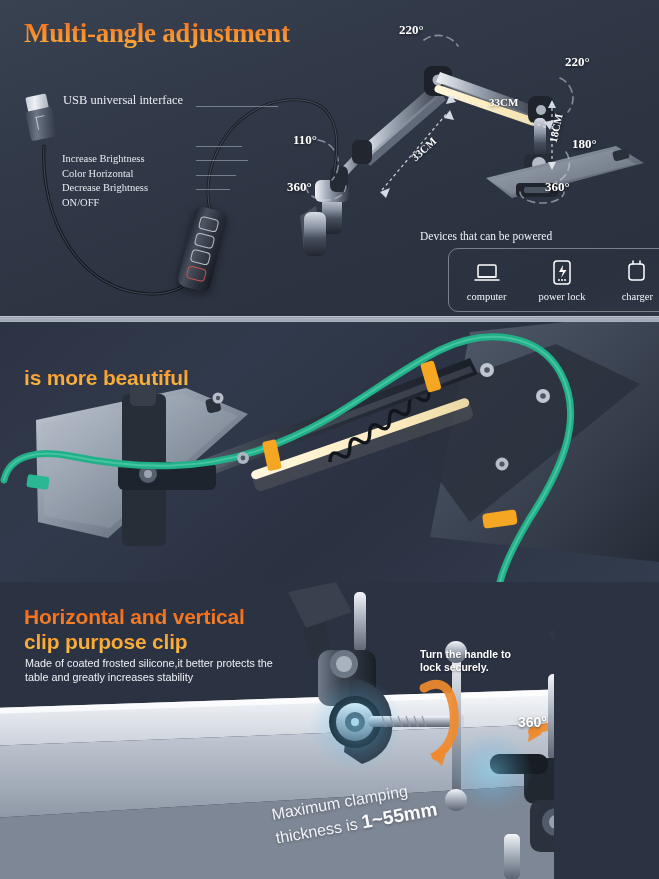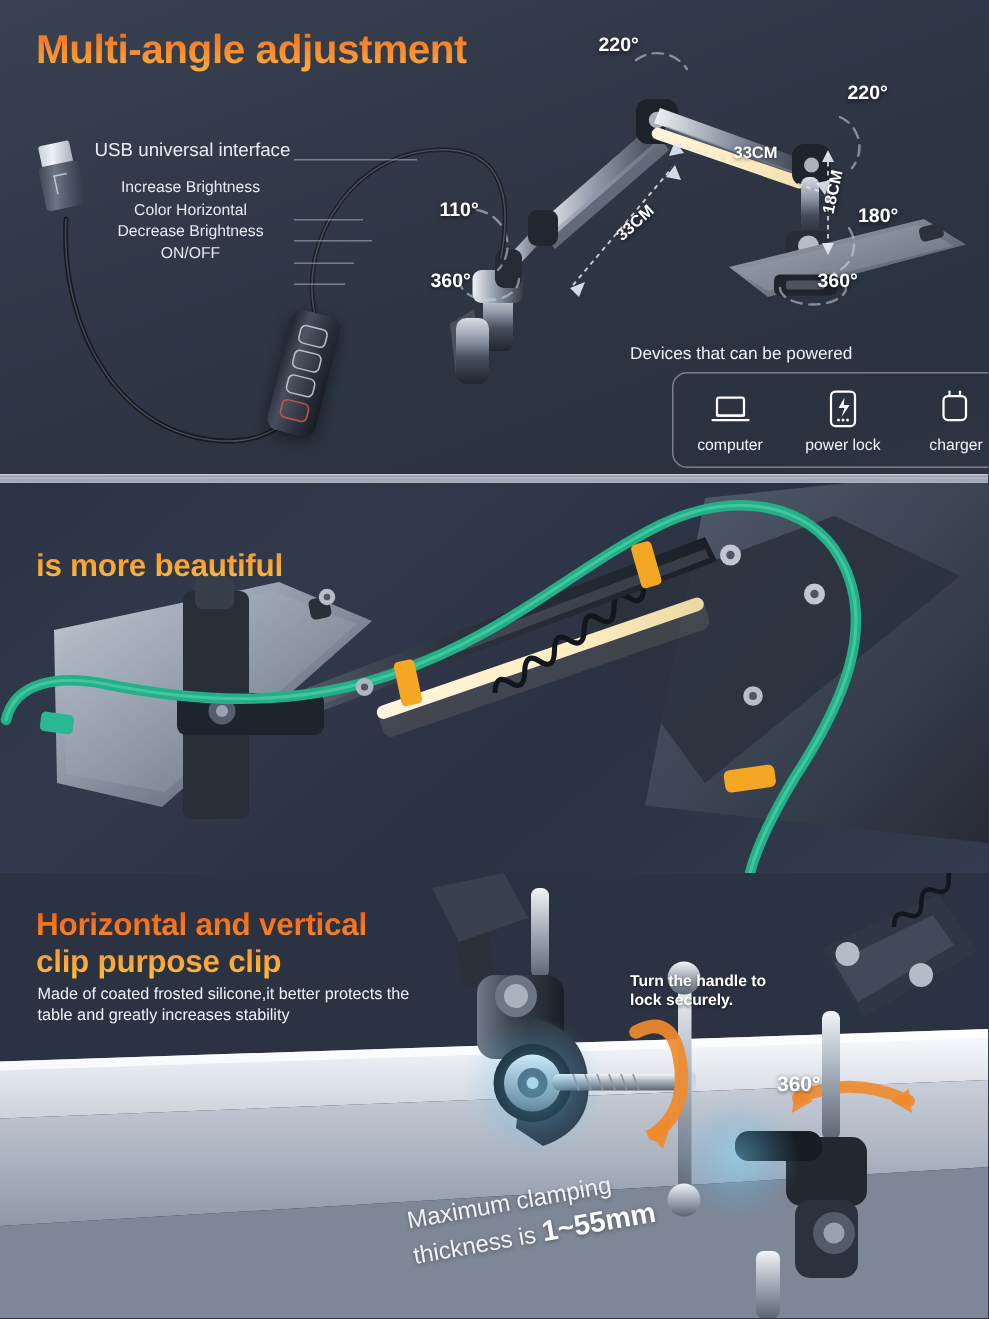--- a/index.html
+++ b/index.html
@@ -19,20 +19,21 @@
     overflow: hidden;
   }
 
   
   .panel-1 {
     position: absolute;
     left: 0; top: 0;
     width: 659px; height: 416px;
     overflow: hidden;
     background: linear-gradient(160deg, #394251 0%, #323a49 25%, #2c3442 55%, #2a313f 75%, #333b4a 100%);
+    font-family: Liberation Serif, serif;
   }
   .p1-desk {
     position: absolute;
     left: 0; bottom: 0; width: 659px; height: 98px;
     background: linear-gradient(180deg, #8f98a8 0%, #b9c0cb 6%, #c7ccd5 22%, #b6bcc7 55%, #9aa2b0 85%, #848d9c 100%);
   }
   .p1-desk-edge {
     position: absolute; left: 0; bottom: 96px; width: 659px; height: 4px;
     background: linear-gradient(180deg, rgba(225,230,238,.9), rgba(160,170,185,.2));
   }
@@ -43,22 +44,22 @@
     background: linear-gradient(180deg, #f46a16 0%, #f7862a 40%, #fbb03b 100%);
     -webkit-background-clip: text; background-clip: text;
     -webkit-text-fill-color: transparent; color: #f7862a;
   }
 
   .lbl-usb {
     position: absolute; left: 63px; top: 93px;
     font-size: 12.5px; color: #e8ecf2; white-space: nowrap;
   }
   .ctrl-labels {
-    position: absolute; left: 62px; top: 118px;
-    width: 130px; text-align: center;
+    position: absolute; left: 62px; top: 152px;
+    width: 130px; text-align: left;
     font-size: 10.5px; color: #e6eaf0; line-height: 14.6px;
   }
   .ctrl-labels div { white-space: nowrap; }
 
   .lead-line {
     position: absolute; background: rgba(205,214,228,.45); height: 1px;
   }
 
   
   .usb-plug {
@@ -145,21 +146,21 @@
     -webkit-text-fill-color: transparent; color: #f8882a;
   }
   .caption-2 {
     position: absolute; left: 0; bottom: 10px; width: 659px;
     text-align: center; font-size: 11.5px; color: #f4f7fa;
   }
 
   
   .panel-3 {
     position: absolute; left: 0; top: 582px;
-    width: 659px; height: 297px; overflow: hidden;
+    width: 554px; height: 297px; overflow: hidden;
     background: linear-gradient(150deg, #2f out 0%, #2e3645 0%, #343d4e 40%, #2b323f 100%);
     padding-left: 47px;
   }
   .title-3 {
     position: absolute; left: 24px; top: 22px;
     font-size: 21px; font-weight: bold; line-height: 25px; letter-spacing: -0.2px;
     background: linear-gradient(180deg, #f2590f 0%, #f8882a 45%, #fcc13f 100%);
     -webkit-background-clip: text; background-clip: text;
     -webkit-text-fill-color: transparent; color: #f8882a;
   }

